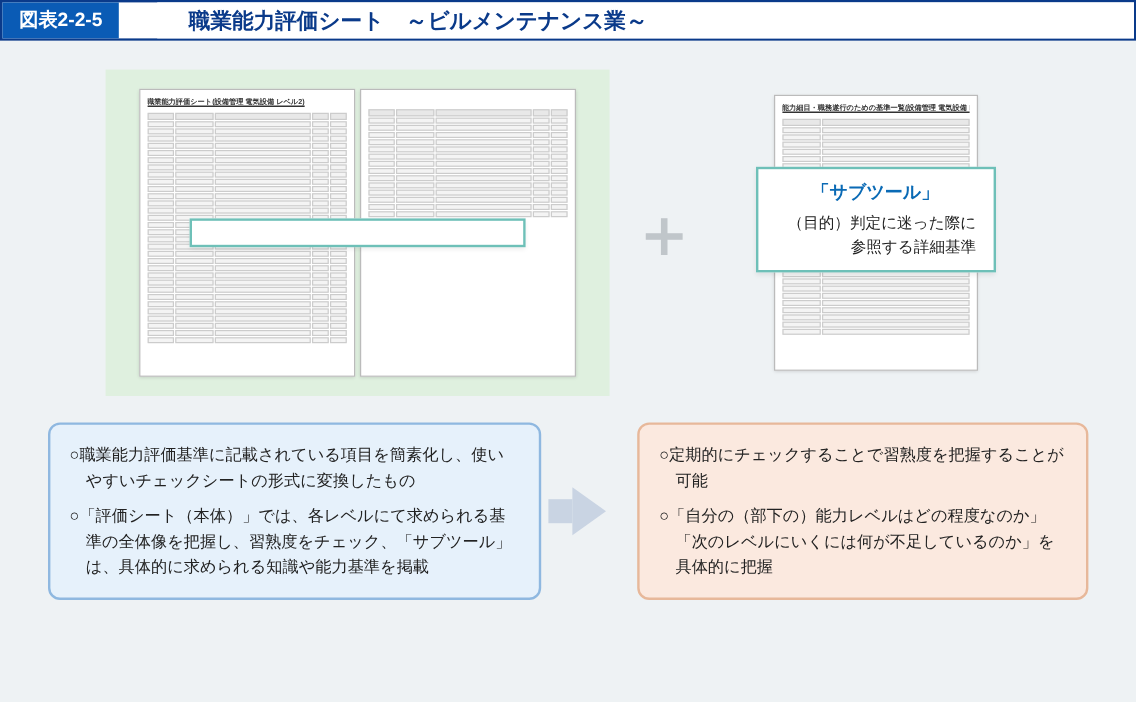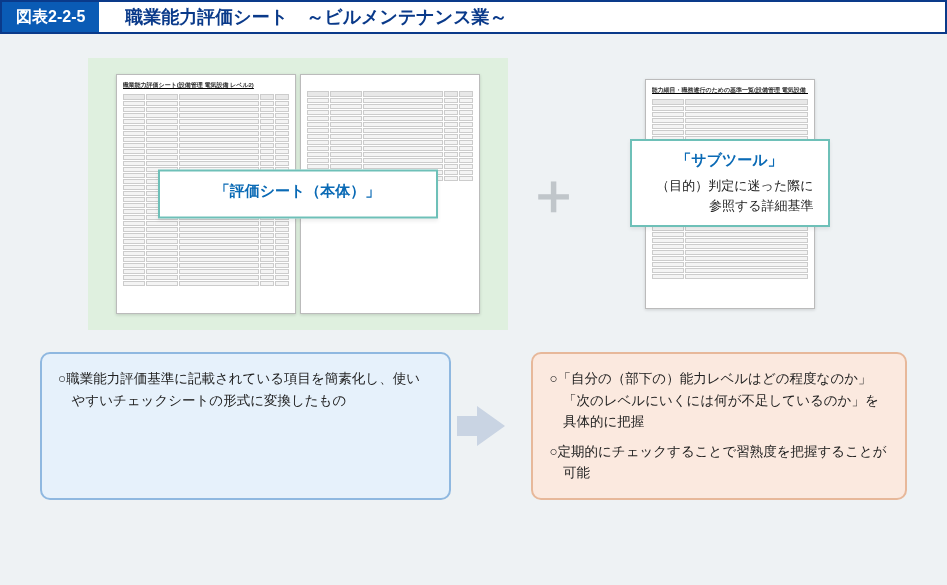--- a/index.html
+++ b/index.html
@@ -8,20 +8,21 @@
     background: #fff;
     width: 947px;
     height: 585px;
     overflow: hidden;
   }
   .header-bar {
     display: flex;
     align-items: stretch;
     border: 2px solid #0a3a8a;
     height: 34px;
+    gap: 32px;
   }
   .header-tag {
     background: #0a5bb5;
     color: #fff;
     font-weight: bold;
     font-size: 16px;
     display: flex;
     align-items: center;
     padding: 0 14px;
     white-space: nowrap;
@@ -531,21 +532,20 @@
                   <div class="thumb-cell c1"></div>
                   <div class="thumb-cell c2"></div>
                   <div class="thumb-cell c3"></div>
                   <div class="thumb-cell c4"></div>
                   <div class="thumb-cell c5"></div>
                 </div>
             </div>
           </div>
         </div>
         <div class="callout" style="left:50%; top:50%; transform:translate(-50%,-50%); width:280px;">
-          <div class="ttl">「評価シート（本体）」</div>
         </div>
       </div>
     </div>
 
     <div class="plus">＋</div>
 
     <div class="doc-group">
       <div class="doc-bg-right">
         <div class="thumb md">
           <div class="thumb-title">能力細目・職務遂行のための基準一覧(設備管理 電気設備 レベル2)</div>
@@ -678,21 +678,22 @@
 参照する詳細基準</div>
         </div>
       </div>
     </div>
 
   </div>
 
   <div class="bottom-row">
     <div class="info-box info-left">
       <p>○職業能力評価基準に記載されている項目を簡素化し、使いやすいチェックシートの形式に変換したもの</p>
+      <p>○「評価シート（本体）」では、各レベルにて求められる基準の全体像を把握し、習熟度をチェック、「サブツール」は、具体的に求められる知識や能力基準を掲載</p>
     </div>
     <div class="arrow-right"></div>
     <div class="info-box info-right">
+      <p>○定期的にチェックすることで習熟度を把握することが可能</p>
       <p>○「自分の（部下の）能力レベルはどの程度なのか」「次のレベルにいくには何が不足しているのか」を具体的に把握</p>
-      <p>○定期的にチェックすることで習熟度を把握することが可能</p>
     </div>
   </div>
 
 </div>
 
 </body></html>

